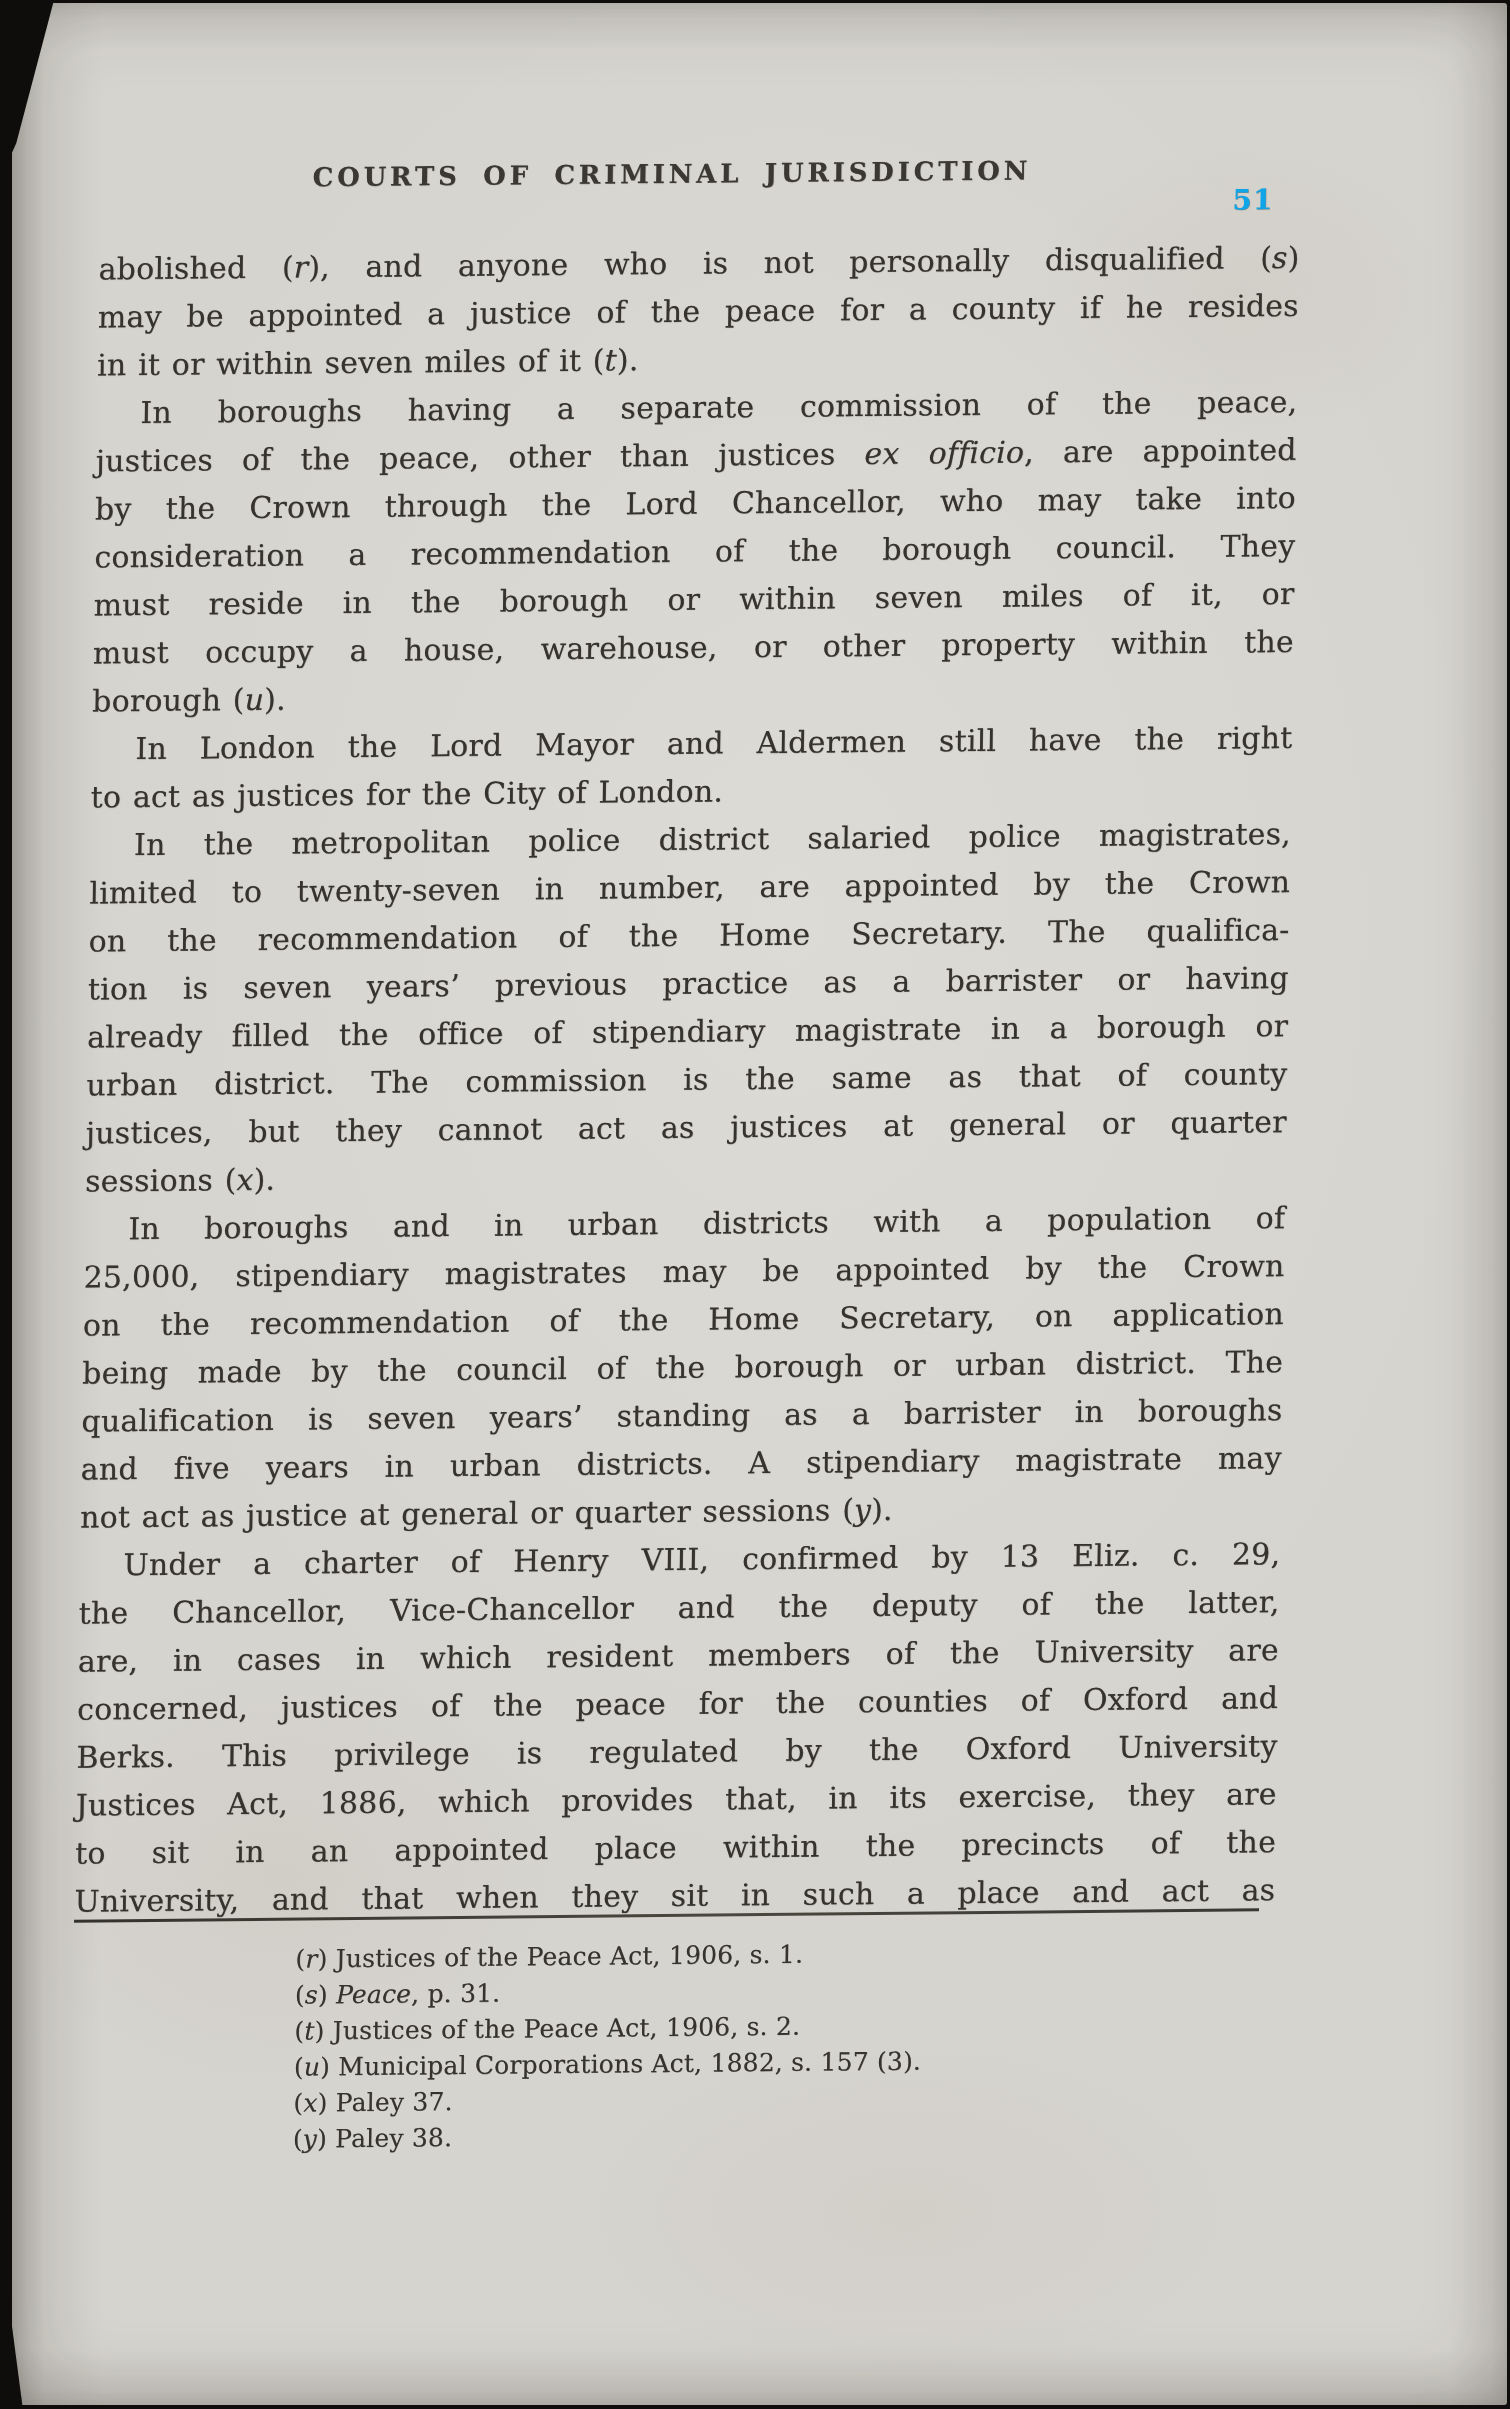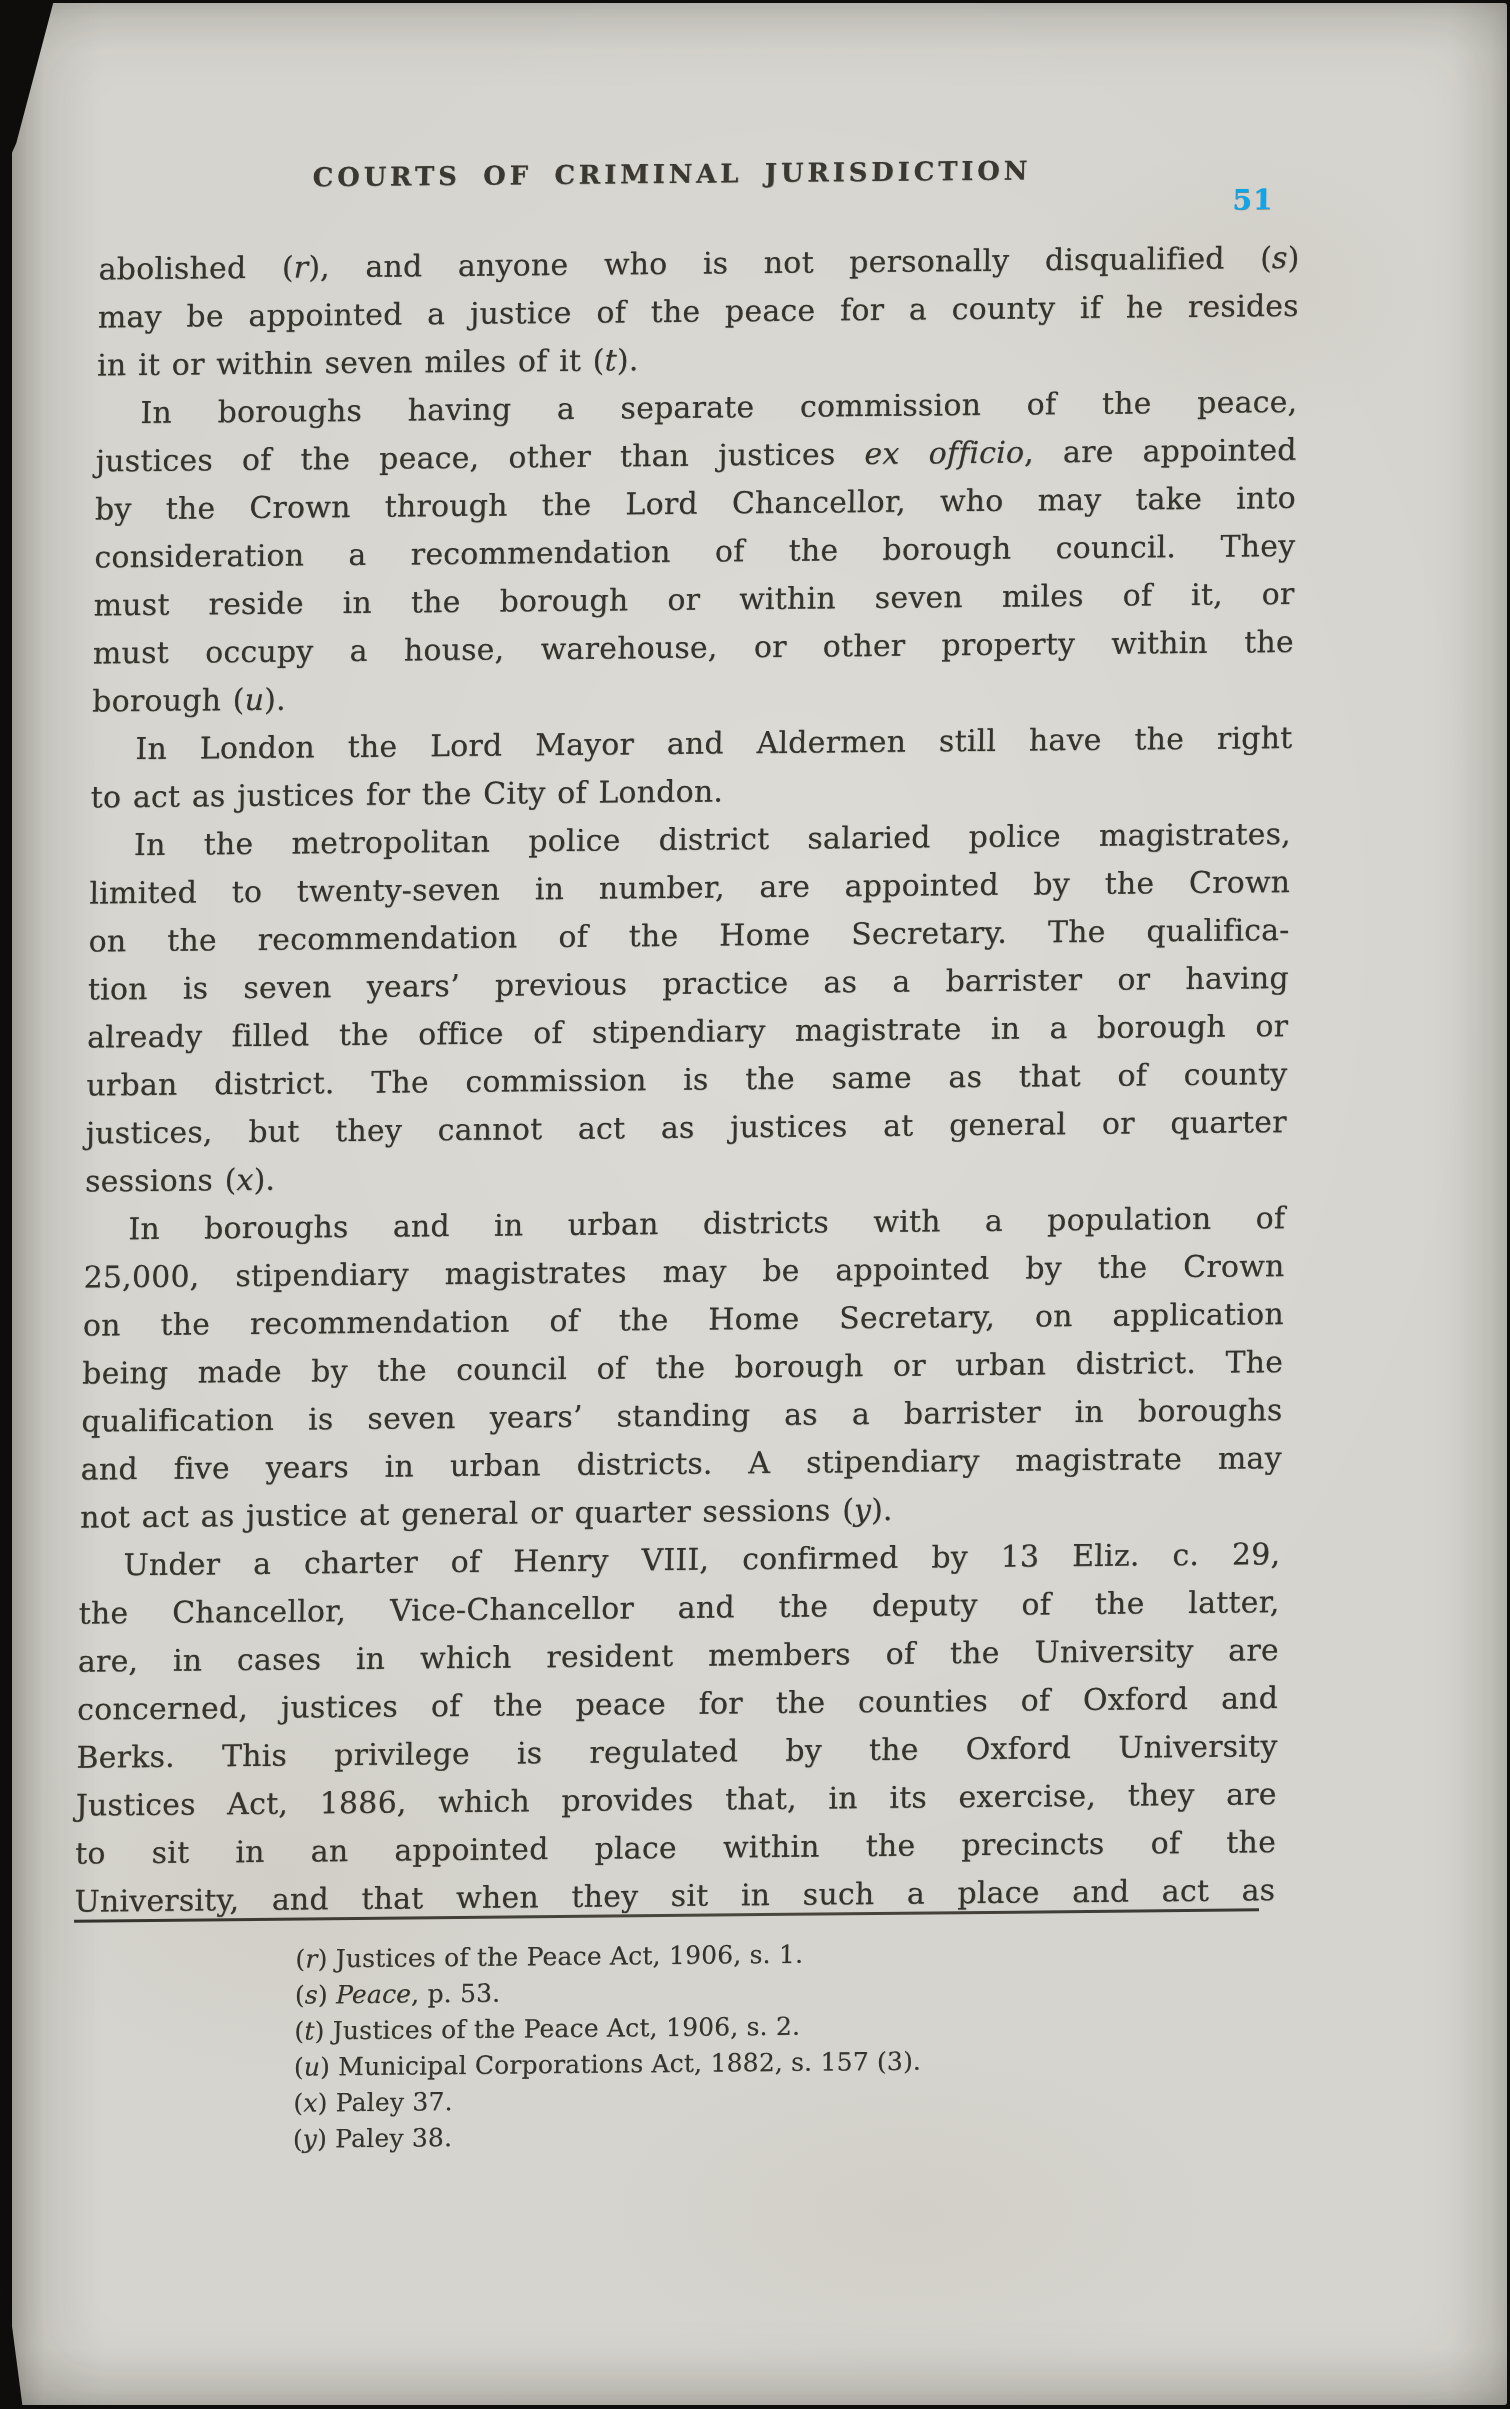--- a/index.html
+++ b/index.html
@@ -124,21 +124,21 @@
         <div class="line"><span>Justices Act, 1886, which provides that, in its exercise, they are</span></div>
         <div class="line"><span>to sit in an appointed place within the precincts of the</span></div>
         <div class="line"><span>University, and that when they sit in such a place and act as</span></div>
       </div>
     </div>
 
   <div class="foot-block">
     <div class="rule"></div>
     <div class="footnotes">
         <div class="fn-line"><span>(</span><span class="it">r</span><span>) Justices of the Peace Act, 1906, s. 1.</span></div>
-        <div class="fn-line"><span>(</span><span class="it">s</span><span>) </span><span class="it">Peace</span><span>, p. 53.</span></div>
+        <div class="fn-line"><span>(</span><span class="it">s</span><span>) </span><span class="it">Peace</span><span>, p. 31.</span></div>
         <div class="fn-line"><span>(</span><span class="it">t</span><span>) Justices of the Peace Act, 1906, s. 2.</span></div>
         <div class="fn-line"><span>(</span><span class="it">u</span><span>) Municipal Corporations Act, 1882, s. 157 (3).</span></div>
         <div class="fn-line"><span>(</span><span class="it">x</span><span>) Paley 37.</span></div>
         <div class="fn-line"><span>(</span><span class="it">y</span><span>) Paley 38.</span></div>
       </div>
   </div>
 </div>
 
 
 </body></html>

